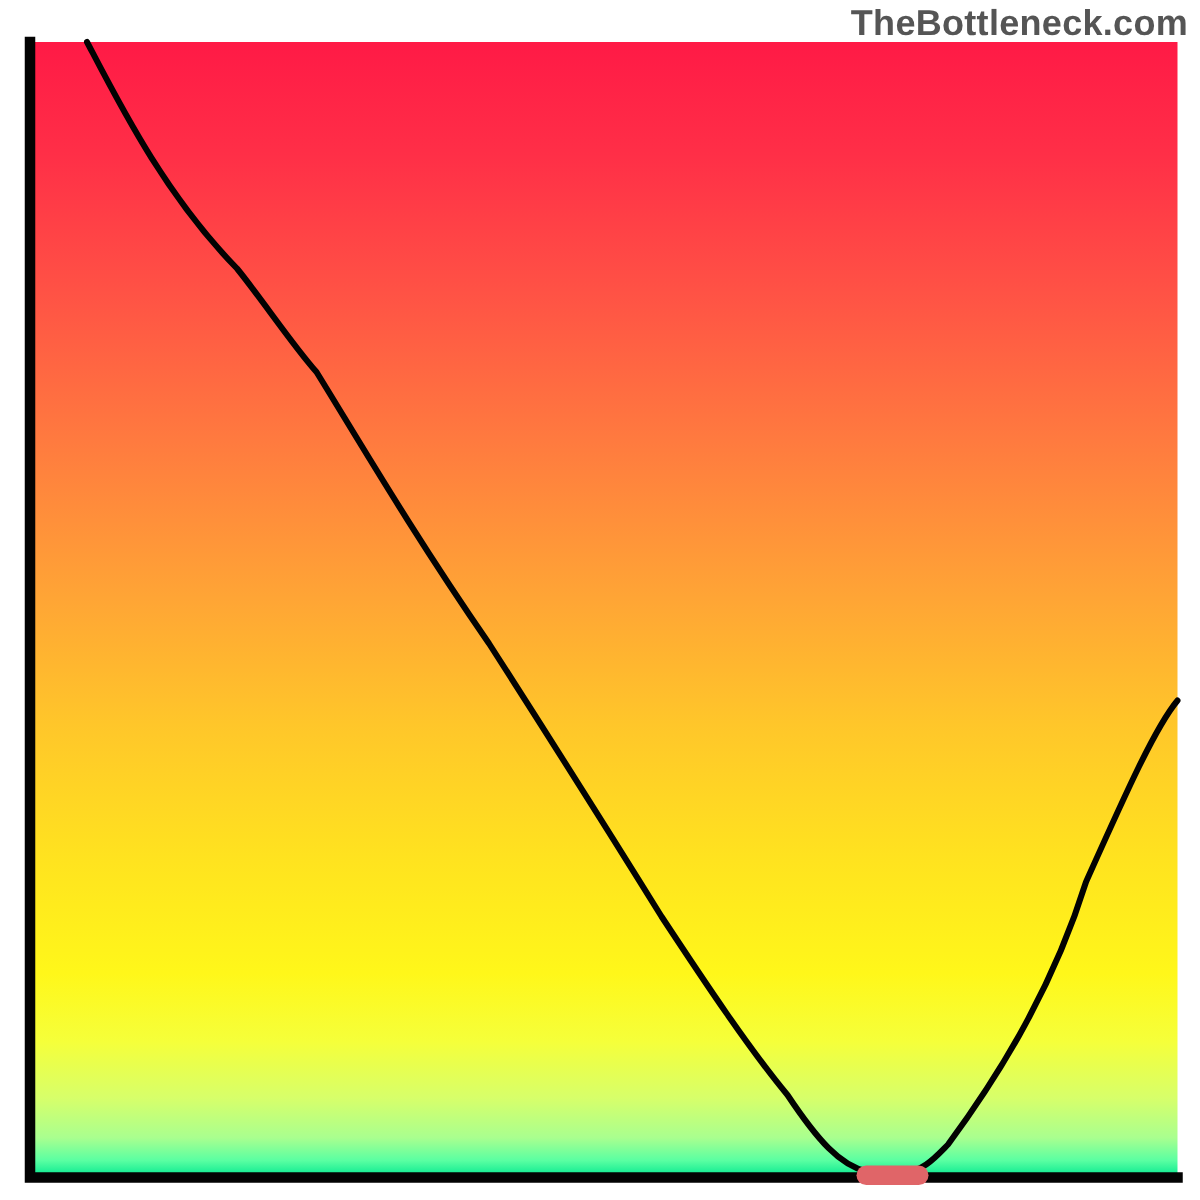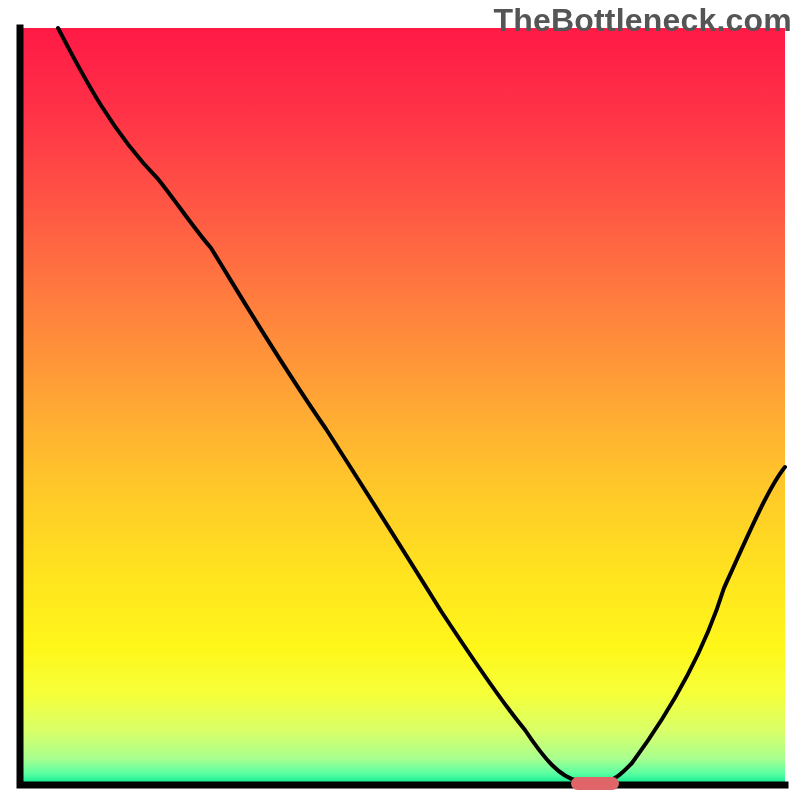--- a/index.html
+++ b/index.html
@@ -13,21 +13,21 @@
   }
   .stage {
     position: relative;
     width: 800px;
     height: 800px;
   }
   .watermark {
     position: absolute;
     top: 2px;
     right: 8px;
-    font-size: 32px;
+    font-size: 24px;
     font-weight: 600;
     color: #555555;
     letter-spacing: 0.2px;
   }
   svg {
     display: block;
   }
 </style>
 </head>
 <body>

